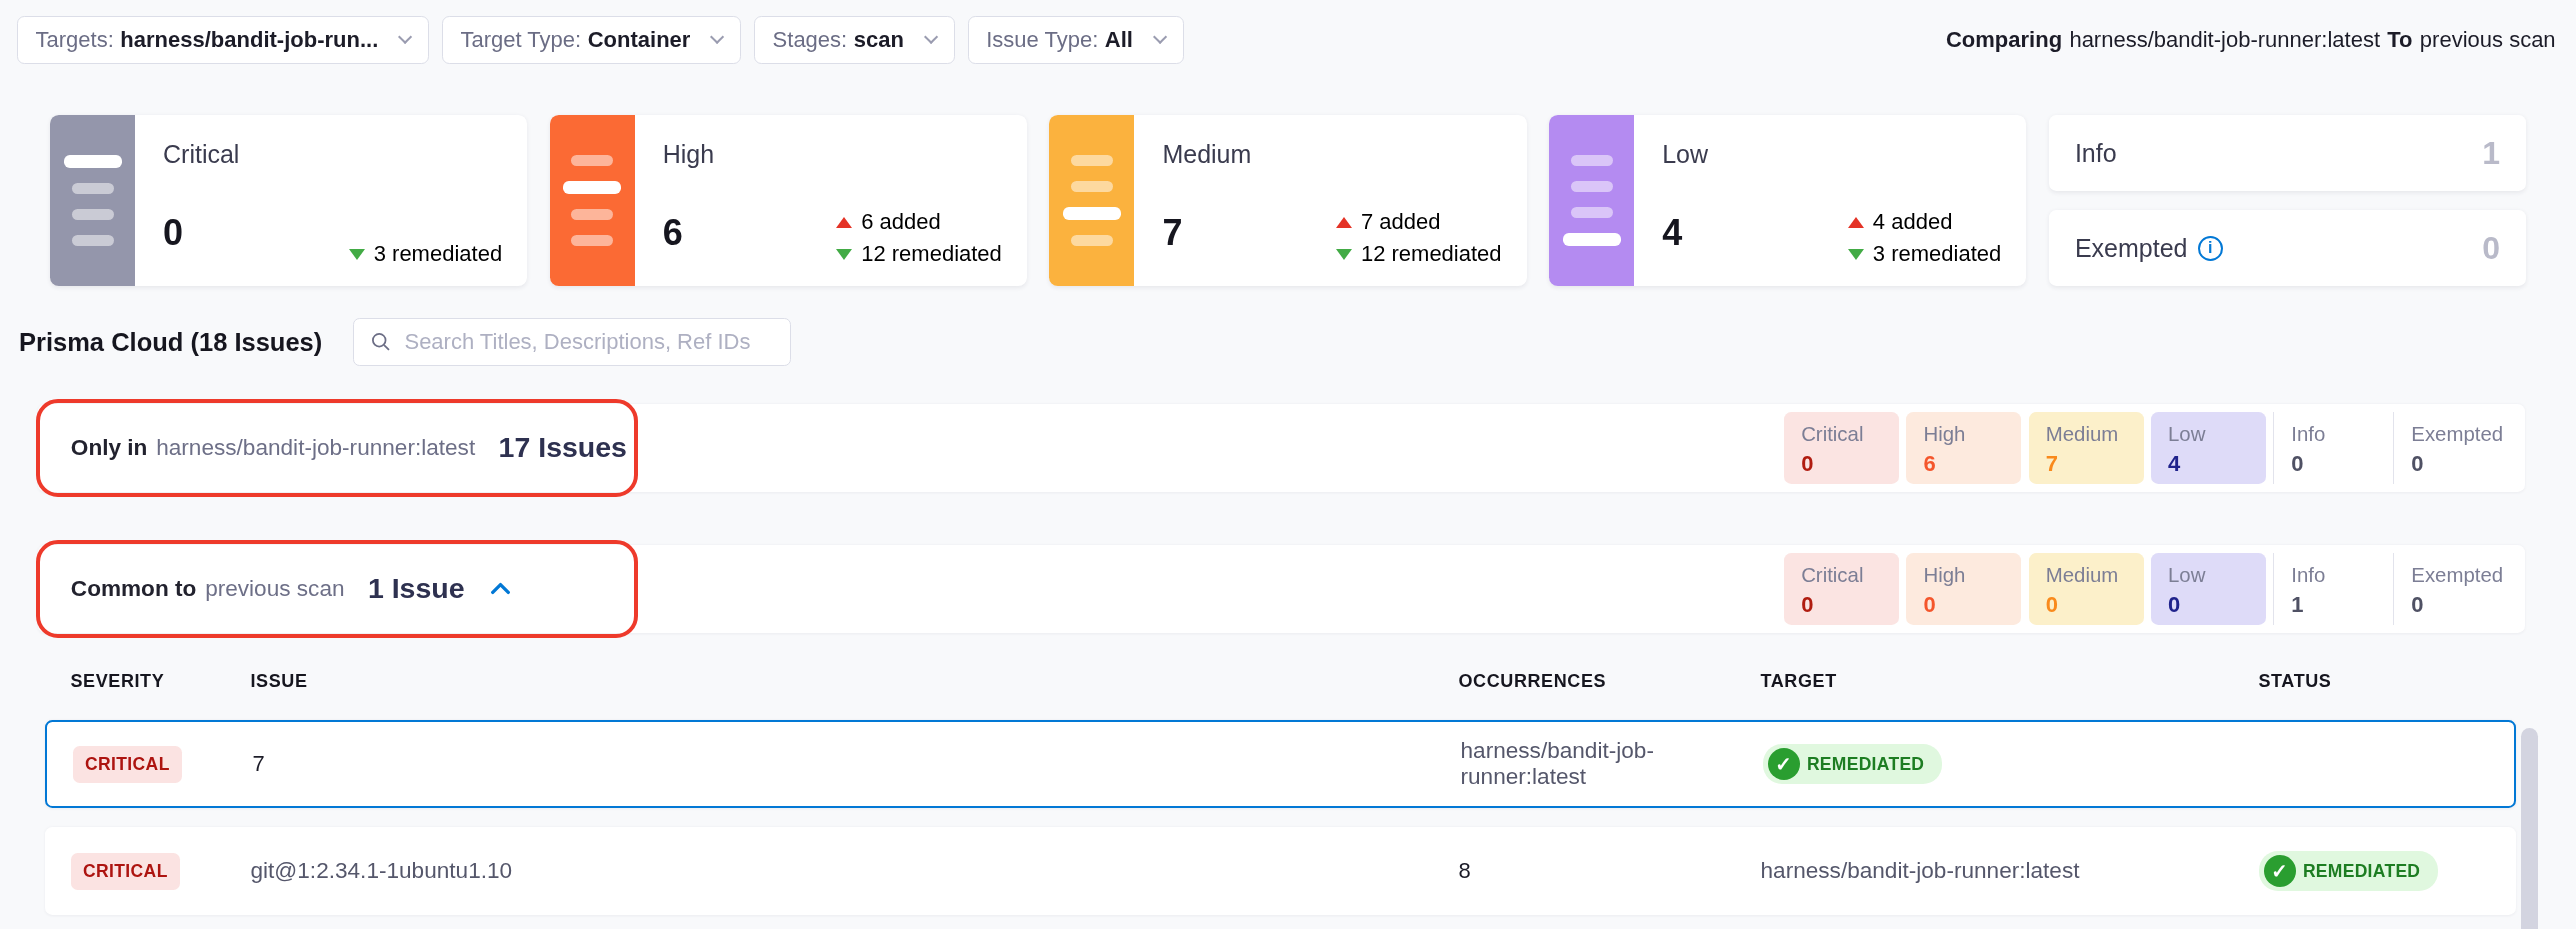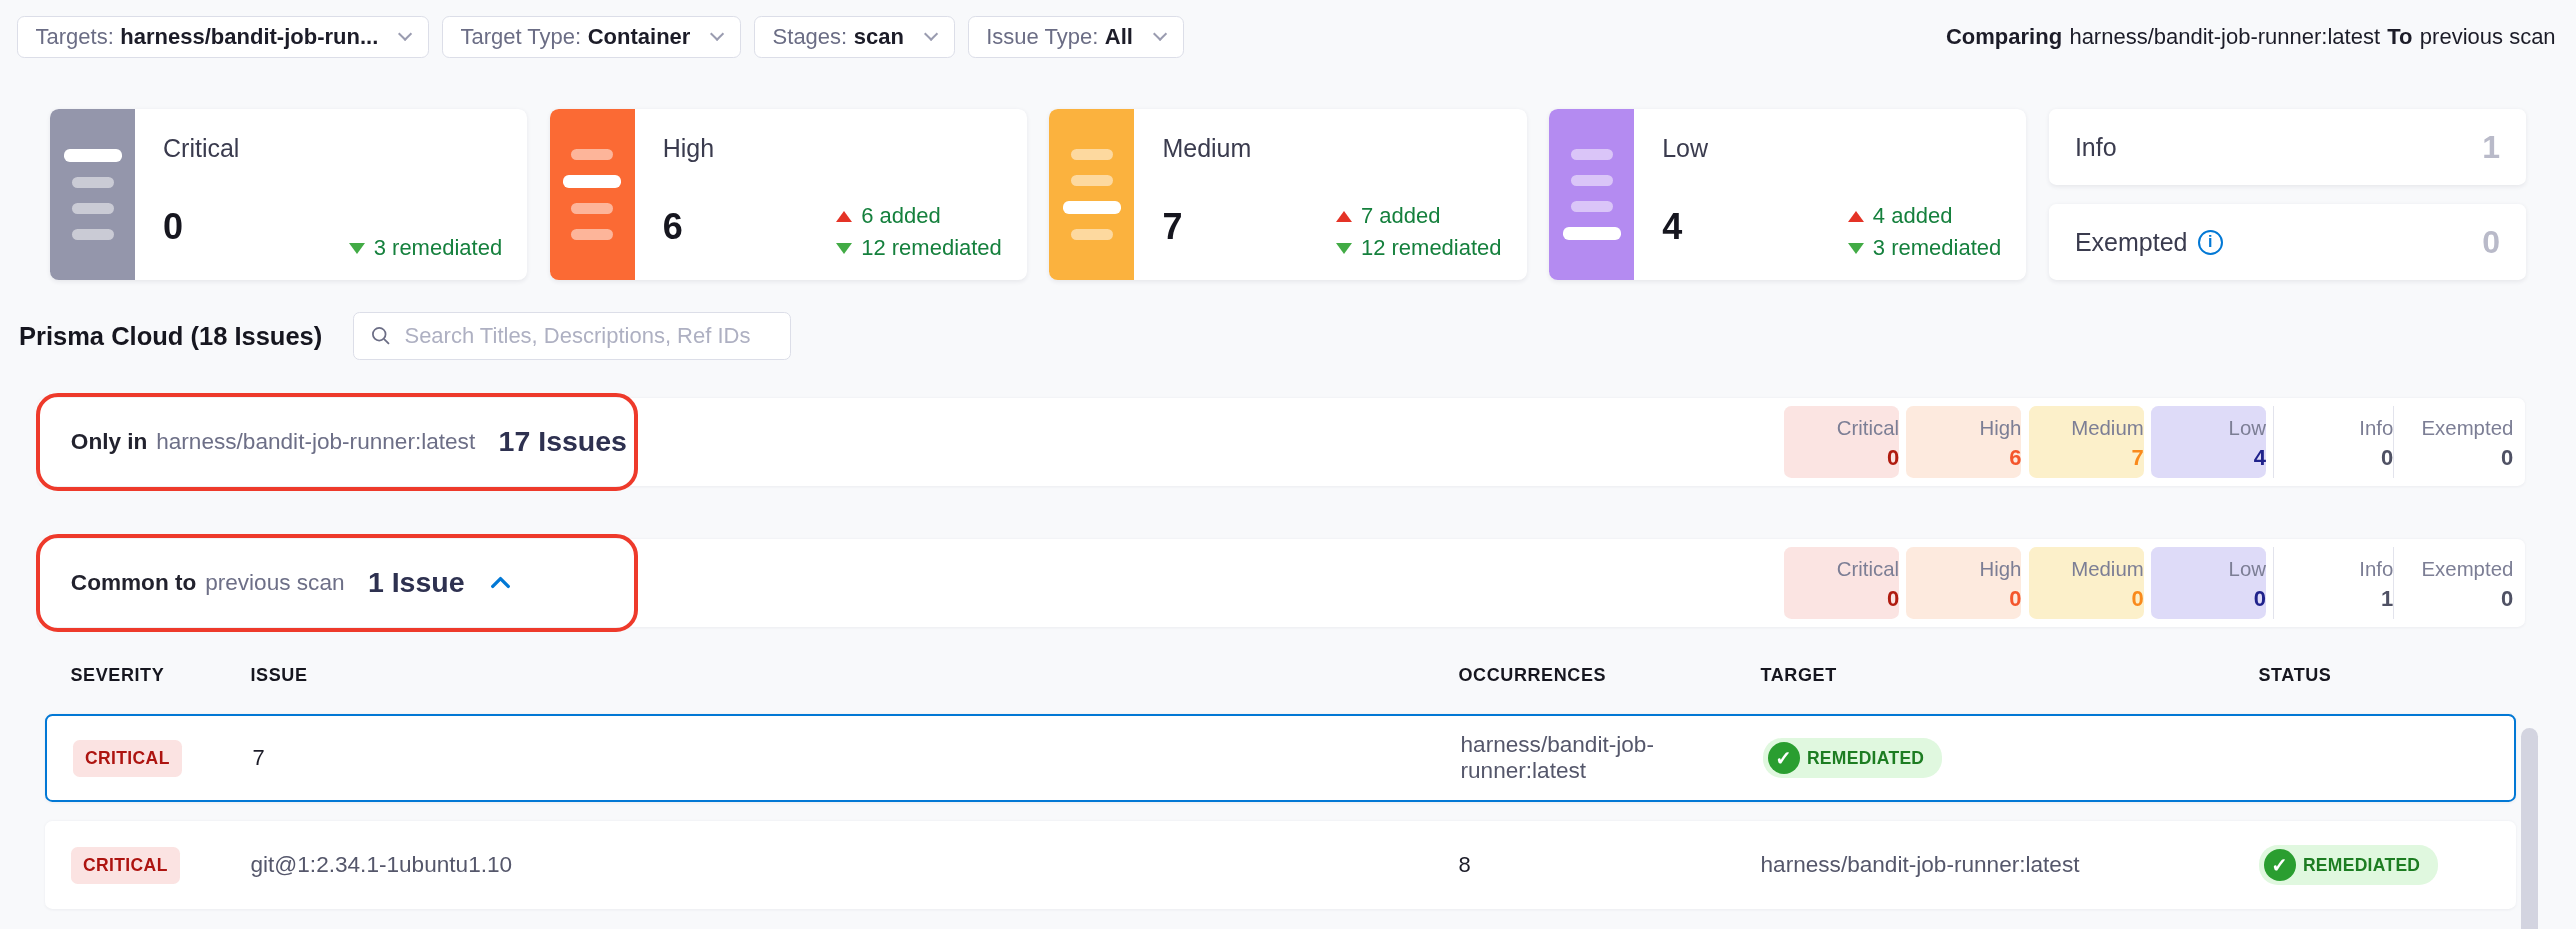--- a/index.html
+++ b/index.html
@@ -5,42 +5,42 @@
   * { box-sizing: border-box; }
   html,body { margin:0; padding:0; }
   body {
     width:2576px; height:930px; overflow:hidden; position:relative;
     background:#f8f9fb; color:#1c1c28;
     font-family:"Liberation Sans", sans-serif;
   }
 
   
   .filter-bar { display:flex; align-items:center; gap:13px; padding:16px 20.4px 0 17px; }
-  .pill { display:flex; align-items:center; height:42px; background:#fff; border:1.5px solid #dcdee8;
+  .pill { display:flex; align-items:center; height:48px; background:#fff; border:1.5px solid #dcdee8;
           border-radius:7.3px; padding:0 17.5px; font-size:22px; cursor:pointer; font-family:inherit; white-space:nowrap; }
   .pill-label { color:#6b6d85; }
   .pill-value { color:#1c1c28; font-weight:bold; margin-left:6.6px; }
   .chev { width:10.2px; height:10.2px; border-right:2.2px solid #9a9cb0; border-bottom:2.2px solid #9a9cb0;
           transform:rotate(45deg); margin-left:22px; margin-top:-5.8px; }
   .comparing { margin-left:auto; font-size:22px; display:flex; gap:7.3px; white-space:nowrap; padding-right:0; }
   .comparing b { font-weight:bold; }
 
   
   .cards-row { display:flex; gap:22.6px; margin:51px 50px 0 50px; }
   .sev-card { flex:1; height:171px; background:#fff; border-radius:8.8px; display:flex; overflow:hidden;
               box-shadow:0 1.5px 4.4px rgba(40,41,61,0.08); position:relative; }
   .sev-icon { width:85px; flex:0 0 85px; display:flex; flex-direction:column; justify-content:center;
               align-items:center; gap:15.3px; }
   .bar { width:42px; height:11px; border-radius:5.8px; background:rgba(255,255,255,0.5); }
   .bar.on { width:58px; height:13px; background:#ffffff; }
   .sev-body { flex:1; position:relative; padding:25px 22px 20.4px 28px; }
   .sev-label { font-size:25px; color:#3a3b4e; }
   .sev-count { position:absolute; left:28px; bottom:32px; font-size:36px; font-weight:bold; color:#16161f; }
   .sev-links { position:absolute; right:25px; bottom:19px; display:flex; flex-direction:column; gap:5.8px; }
-  .link-row { display:flex; align-items:center; gap:8.8px; font-size:22px; color:#15803d; cursor:pointer; }
+  .link-row { display:flex; align-items:center; gap:8.8px; font-size:22px; color:#000000; cursor:pointer; }
   .tri { width:0; height:0; flex:0 0 auto; }
   .tri-up { border-left:8px solid transparent; border-right:8px solid transparent; border-bottom:11px solid #e43326; }
   .tri-down { border-left:8px solid transparent; border-right:8px solid transparent; border-top:11px solid #42ab45; }
 
   .side-stack { flex:1; display:flex; flex-direction:column; gap:19px; }
   .side-card { height:76px; background:#fff; border-radius:7.3px; display:flex; align-items:center;
                padding:0 26px; box-shadow:0 1.5px 4.4px rgba(40,41,61,0.08); font-size:25px; color:#3a3b4e; }
   .side-count { margin-left:auto; font-size:32px; font-weight:bold; color:#b9bac9; }
   .info-icon { width:25px; height:25px; border:2.2px solid #0278d5; border-radius:50%; color:#0278d5;
                font-size:16px; display:inline-flex; align-items:center; justify-content:center;
@@ -51,21 +51,21 @@
   .section-title { font-size:25.5px; font-weight:bold; color:#16161f; }
   .search-box { display:flex; align-items:center; width:438px; height:48px; background:#fff;
                 border:1.5px solid #dcdee8; border-radius:6.6px; padding:0 14.6px; gap:10.2px; }
   .search-box svg { flex:0 0 auto; }
   .search-box input { border:none; outline:none; flex:1; font-size:22px; font-family:inherit;
                       color:#14532d; background:transparent; min-width:0; }
   .search-box input::placeholder { color:#aeb0c2; }
 
   
   .band { position:relative; margin:0 51px 0 38px; height:88px; background:#fff; border-radius:7.3px;
-          box-shadow:0 0.7px 2.9px rgba(40,41,61,0.06); display:flex; align-items:center;text-align:right; }
+          box-shadow:0 0.7px 2.9px rgba(40,41,61,0.06); display:flex; align-items:center; }
   .band-first { margin-top:38px; margin-bottom:53px; }
   .band-annotation { position:absolute; left:-2.2px; top:-5.1px; height:98px; width:602px;
                      border:4.4px solid #ee3a2b; border-radius:22px; display:flex; align-items:center;
                      padding-left:31px; gap:8.8px; background:transparent; }
   .band-prefix { font-weight:bold; font-size:22.6px; color:#22222e; white-space:nowrap; }
   .band-target { font-size:22.6px; color:#6d6f87; white-space:nowrap; }
   .band-count { font-size:28.5px; font-weight:bold; color:#2e3150; margin-left:14.6px; white-space:nowrap; }
   .gchev { margin-left:11.7px; cursor:pointer; }
   .gchev.up { transform:rotate(180deg); }
 

